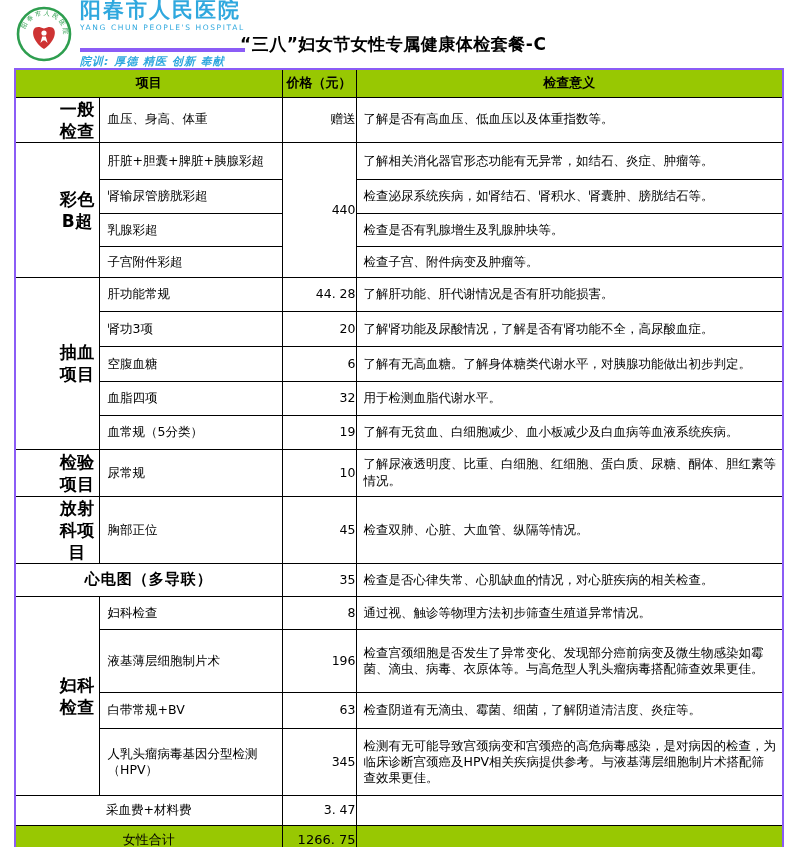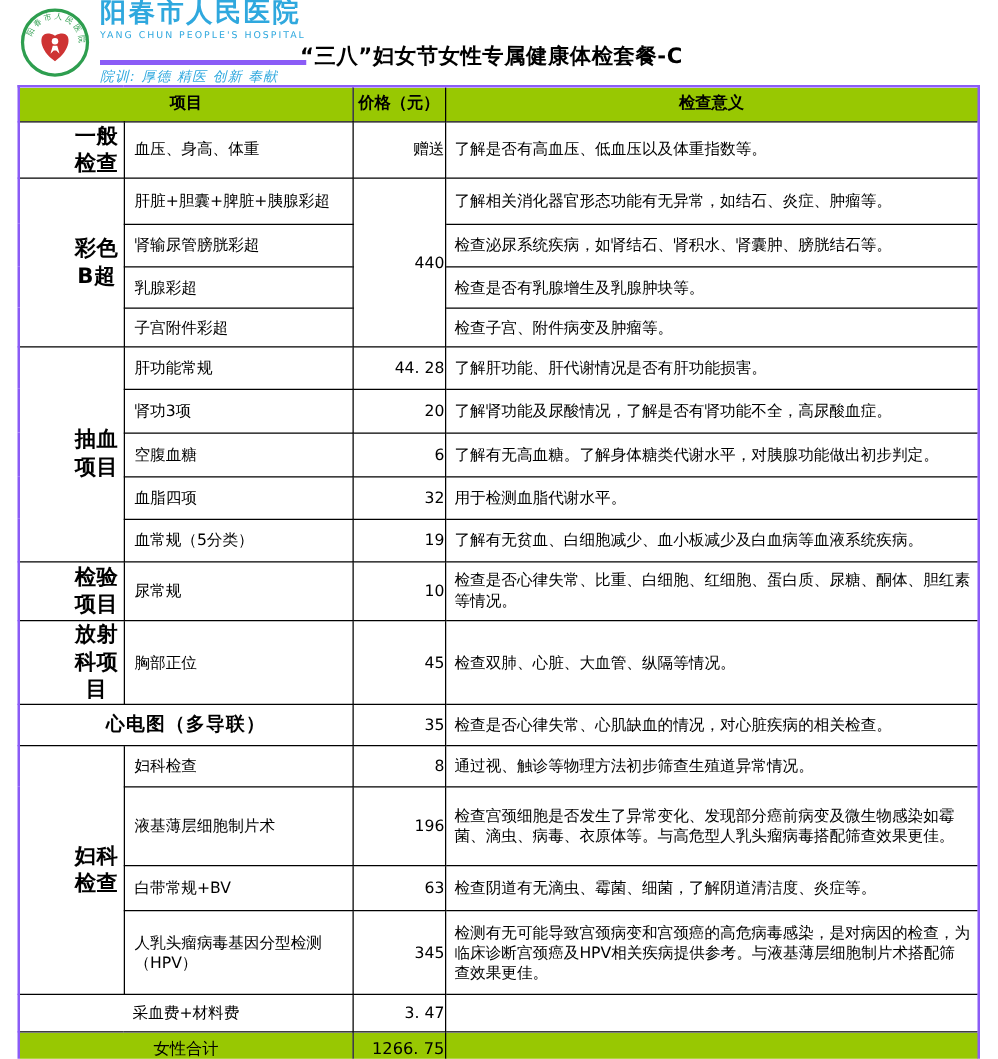--- a/index.html
+++ b/index.html
@@ -7,21 +7,21 @@
     width:798px;height:847px;position:relative;
     font-family:"DejaVu Sans","Liberation Sans",sans-serif;
     color:#000;
   }
   
   .masthead{position:absolute;left:16px;top:4px;height:60px;display:flex;align-items:center;}
   .seal{width:56px;height:56px;flex:0 0 auto;}
   .brand{margin-left:8px;display:flex;flex-direction:column;justify-content:center;}
   .brand-name{font-size:21px;font-weight:bold;color:#2FA8DE;letter-spacing:2px;line-height:1.05;}
   .brand-en{font-size:7.5px;color:#2FA8DE;letter-spacing:1.6px;margin-top:2px;border-bottom:4px solid #8b5cf6;padding-bottom:16px;}
-  .brand-motto{font-size:11px;color:#2FA8DE;font-weight:normal;font-style:italic;margin-top:2px;letter-spacing:1px;}
+  .brand-motto{font-size:11px;color:#2FA8DE;font-weight:bold;font-style:italic;margin-top:2px;letter-spacing:1px;}
   .page-title{
     position:absolute;left:240px;top:33px;width:430px;
     font-size:17px;font-weight:bold;color:#000;
     letter-spacing:0.5px;white-space:nowrap;
   }
   
   table.sheet{
     position:absolute;left:14px;top:68px;width:770px;
     border-collapse:collapse;table-layout:fixed;
     border:2px solid #8b5cf6;
@@ -135,21 +135,21 @@
   <tr style="height:34px">
     <td class="item">血常规（5分类）</td>
     <td class="price">19</td>
     <td class="desc">了解有无贫血、白细胞减少、血小板减少及白血病等血液系统疾病。</td>
   </tr>
 
   <tr style="height:47px">
     <td class="cat">检验项目</td>
     <td class="item">尿常规</td>
     <td class="price">10</td>
-    <td class="desc">检查是否心律失常、比重、白细胞、红细胞、蛋白质、尿糖、酮体、胆红素等情况。</td>
+    <td class="desc">了解尿液透明度、比重、白细胞、红细胞、蛋白质、尿糖、酮体、胆红素等情况。</td>
   </tr>
 
   <tr style="height:36px">
     <td class="cat">放射科项目</td>
     <td class="item">胸部正位</td>
     <td class="price">45</td>
     <td class="desc">检查双肺、心脏、大血管、纵隔等情况。</td>
   </tr>
 
   <tr style="height:33px" class="ecg-row">

